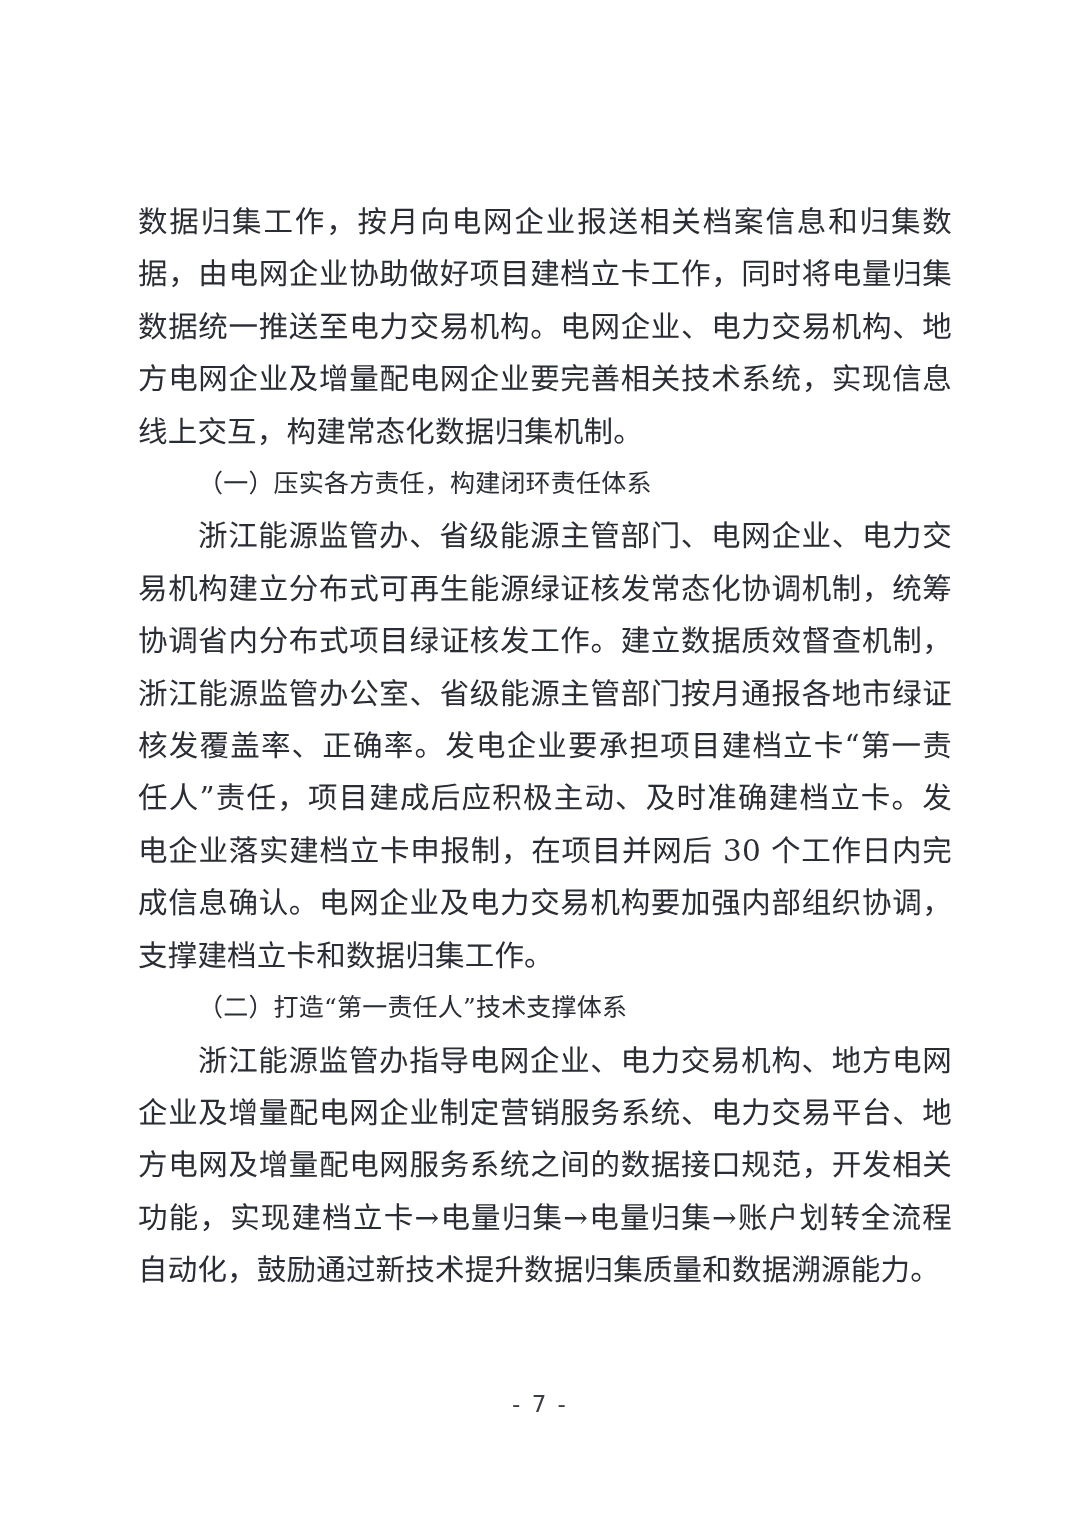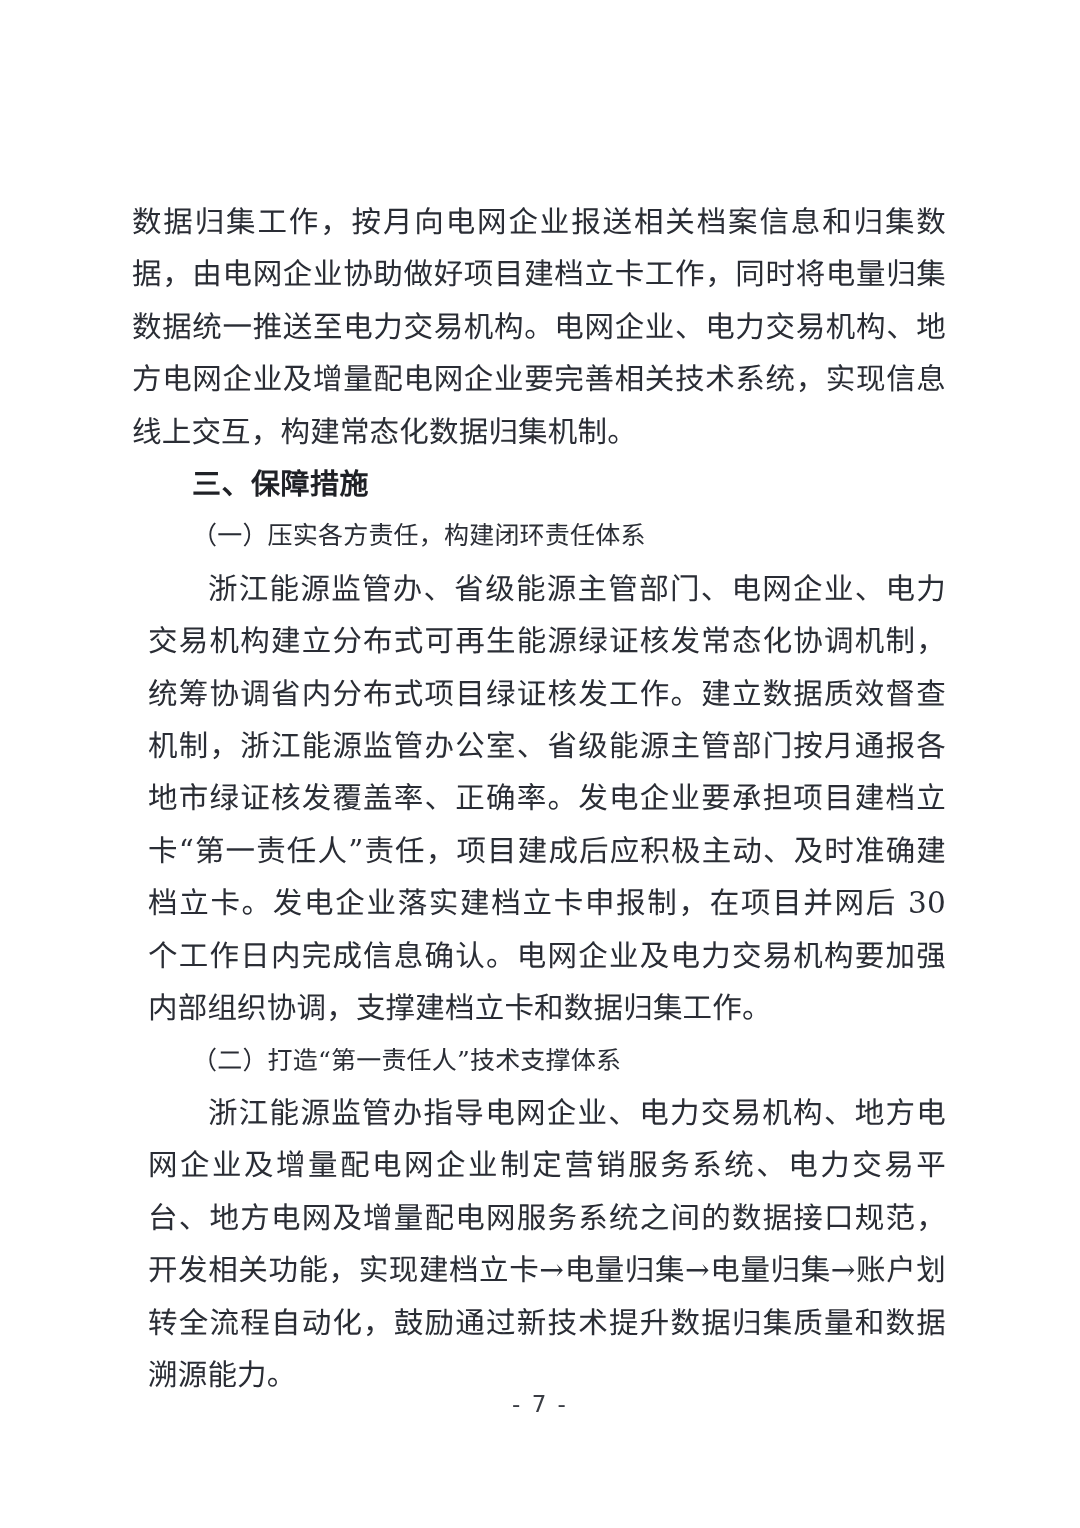--- a/index.html
+++ b/index.html
@@ -20,42 +20,41 @@
 
   .page {
     position: absolute;
     inset: 0;
     background: #ffffff;
   }
 
   
   .content {
     position: absolute;
-    left: 132px;
+    left: 138px;
     top: 196px;
     width: 814px;
   }
 
   
   .para {
     font-family: "DejaVu Serif", "Liberation Serif", serif;
     font-size: 29.5px;
     line-height: 52.4px;
     letter-spacing: 0.2px;
     text-align: justify;
     text-justify: inter-character;
     text-indent: 0;
     margin: 0;
     white-space: normal;
     word-break: break-all;
     color: #2a2d35;
   }
   .para.indent {
     text-indent: 60px;
-    margin-left: 16px;
   }
   .para.cont {
     text-indent: 0;
   }
 
   
   .heading-major {
     font-family: "DejaVu Sans", "Liberation Sans", sans-serif;
     font-size: 29px;
     font-weight: 700;
@@ -93,21 +92,20 @@
 </style>
 </head>
 <body>
 
 <div class="page">
 
   <div class="content">
 
     <p class="para cont">数据归集工作，按月向电网企业报送相关档案信息和归集数据，由电网企业协助做好项目建档立卡工作，同时将电量归集数据统一推送至电力交易机构。电网企业、电力交易机构、地方电网企业及增量配电网企业要完善相关技术系统，实现信息线上交互，构建常态化数据归集机制。</p>
 
-    <h2 class="heading-major">三、保障措施</h2>
 
     <h3 class="heading-minor">（一）压实各方责任，构建闭环责任体系</h3>
 
     <p class="para indent">浙江能源监管办、省级能源主管部门、电网企业、电力交易机构建立分布式可再生能源绿证核发常态化协调机制，统筹协调省内分布式项目绿证核发工作。建立数据质效督查机制，浙江能源监管办公室、省级能源主管部门按月通报各地市绿证核发覆盖率、正确率。发电企业要承担项目建档立卡“第一责任人”责任，项目建成后应积极主动、及时准确建档立卡。发电企业落实建档立卡申报制，在项目并网后 30 个工作日内完成信息确认。电网企业及电力交易机构要加强内部组织协调，支撑建档立卡和数据归集工作。</p>
 
     <h3 class="heading-minor">（二）打造“第一责任人”技术支撑体系</h3>
 
     <p class="para indent">浙江能源监管办指导电网企业、电力交易机构、地方电网企业及增量配电网企业制定营销服务系统、电力交易平台、地方电网及增量配电网服务系统之间的数据接口规范，开发相关功能，实现建档立卡→电量归集→电量归集→账户划转全流程自动化，鼓励通过新技术提升数据归集质量和数据溯源能力。</p>
 
   </div>

